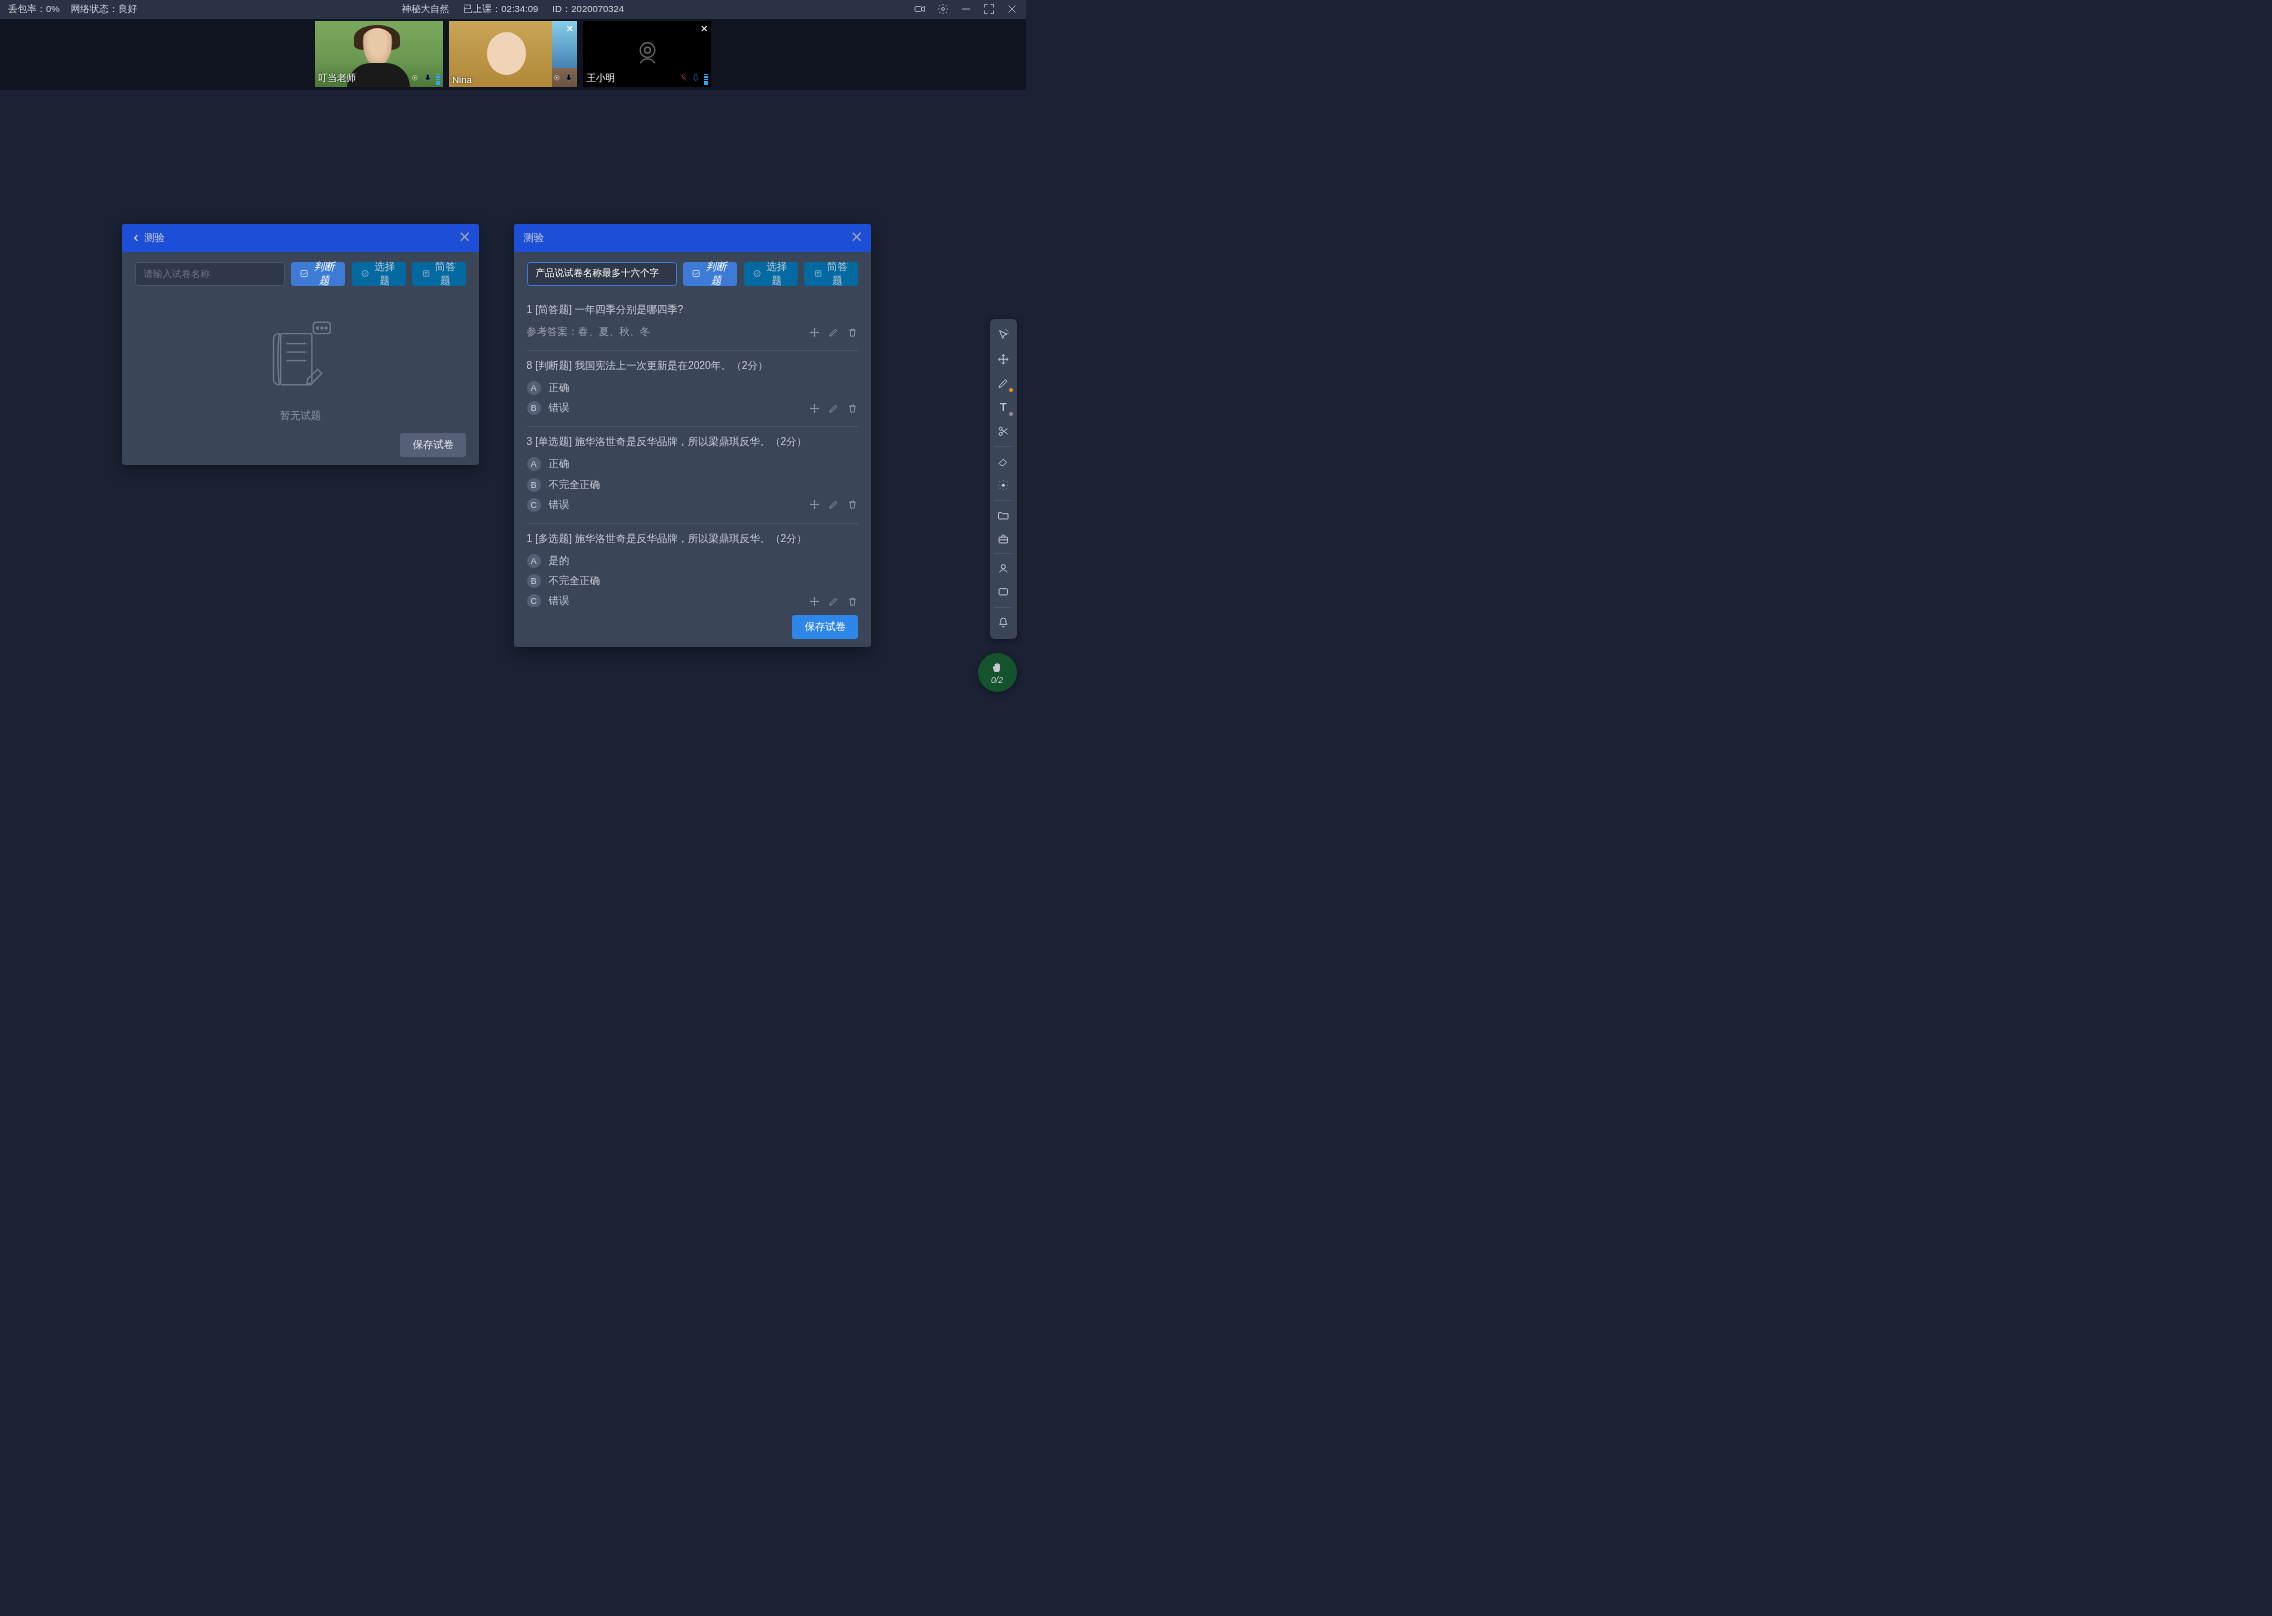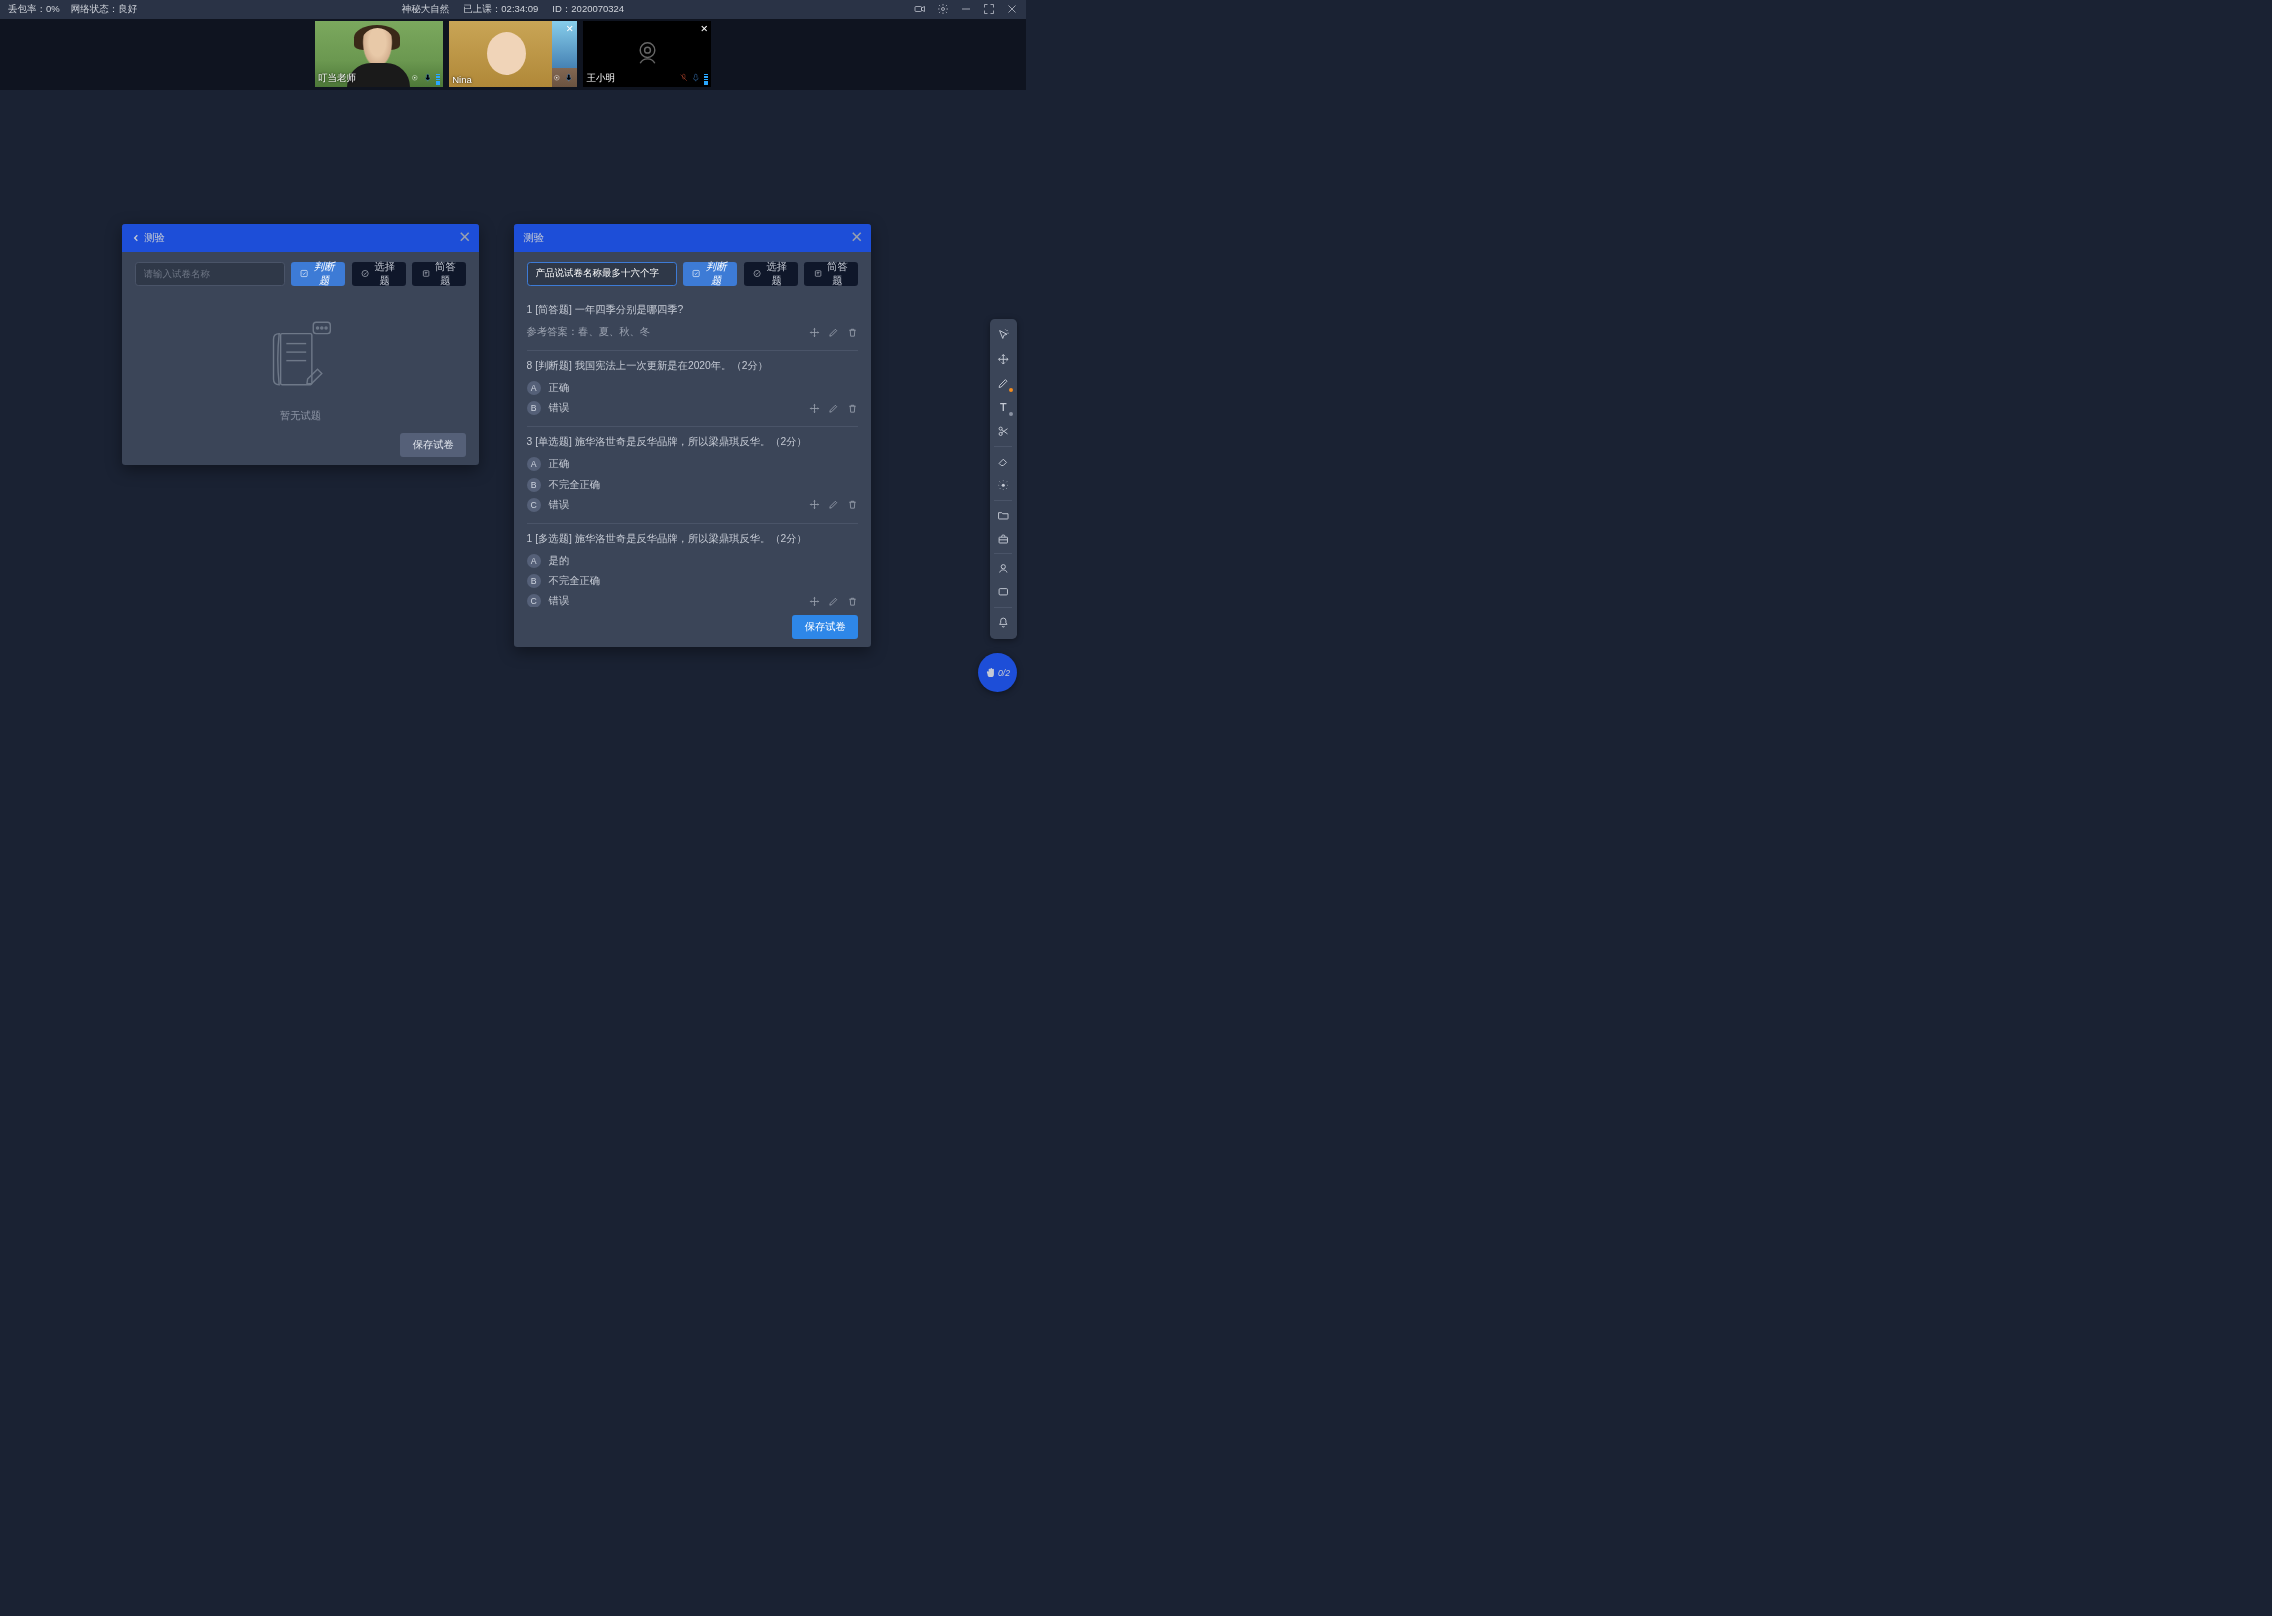--- a/index.html
+++ b/index.html
@@ -96,21 +96,21 @@
 .name-input::placeholder { color: #6e7685; }
 .pill-btn {
   height: 24px;
   padding: 0 9.5px;
   border-radius: 3.2px;
   display: inline-flex;
   align-items: center;
   gap: 4px;
   font-size: 10.3px;
   cursor: pointer;
-  background: #0f172a;
+  background: #0369a1;
   color: #c5cad4;
   border: none;
 }
 .pill-btn.primary { background: #3d7bd6; color: #fff; font-style: italic; }
 .pill-btn svg { width: 11px; height: 11px; stroke: currentColor; fill: none; stroke-width: 1.8; }
 
 
 .empty-state { display: flex; flex-direction: column; align-items: center; padding: 24px 0 16px; }
 .empty-state svg { width: 71px; height: 79px; stroke: #6e7888; fill: none; stroke-width: 2; }
 .empty-state .txt { margin-top: 11px; font-size: 10.3px; color: #8a92a2; }
@@ -150,22 +150,22 @@
   cursor: pointer; position: relative;
 }
 .side-toolbar .tool svg { width: 12.6px; height: 12.6px; stroke: #c5cad4; fill: none; stroke-width: 1.8; }
 .side-toolbar .divider { height: 0.8px; background: #4a5468; margin: 2.4px 4.7px; }
 .tool .dot-orange { position: absolute; right: 4px; bottom: 4px; width: 4px; height: 4px; background: #f28c1e; border-radius: 50%; }
 
 
 .hand-badge {
   position: absolute; right: 9.5px; top: 563px;
   width: 39px; height: 39px; border-radius: 50%;
-  background: #1d4ed8;
-  display: flex; flex-direction: row; align-items: center; justify-content: center;
+  background: #14532d;
+  display: flex; flex-direction: column; align-items: center; justify-content: center;
   box-shadow: 0 1.6px 6.3px rgba(0,0,0,0.4);
   font-size: 8.7px; color: #c5cad4; font-style: italic;
 }
 .hand-badge svg { width: 14px; height: 14px; fill: #c5cad4; }
 
 
 .panel-body::-webkit-scrollbar { width: 4.7px; }
 .panel-body::-webkit-scrollbar-thumb { background: #556078; border-radius: 2.4px; }
 .panel-body::-webkit-scrollbar-track { background: transparent; }
 </style>

